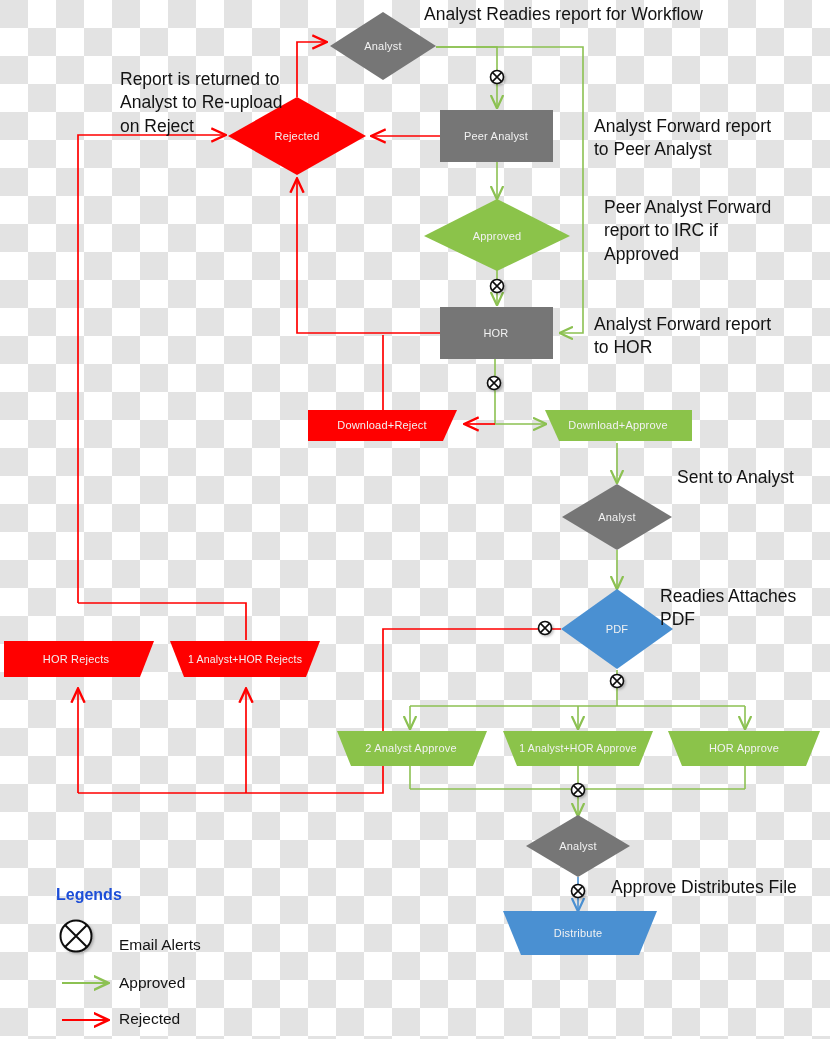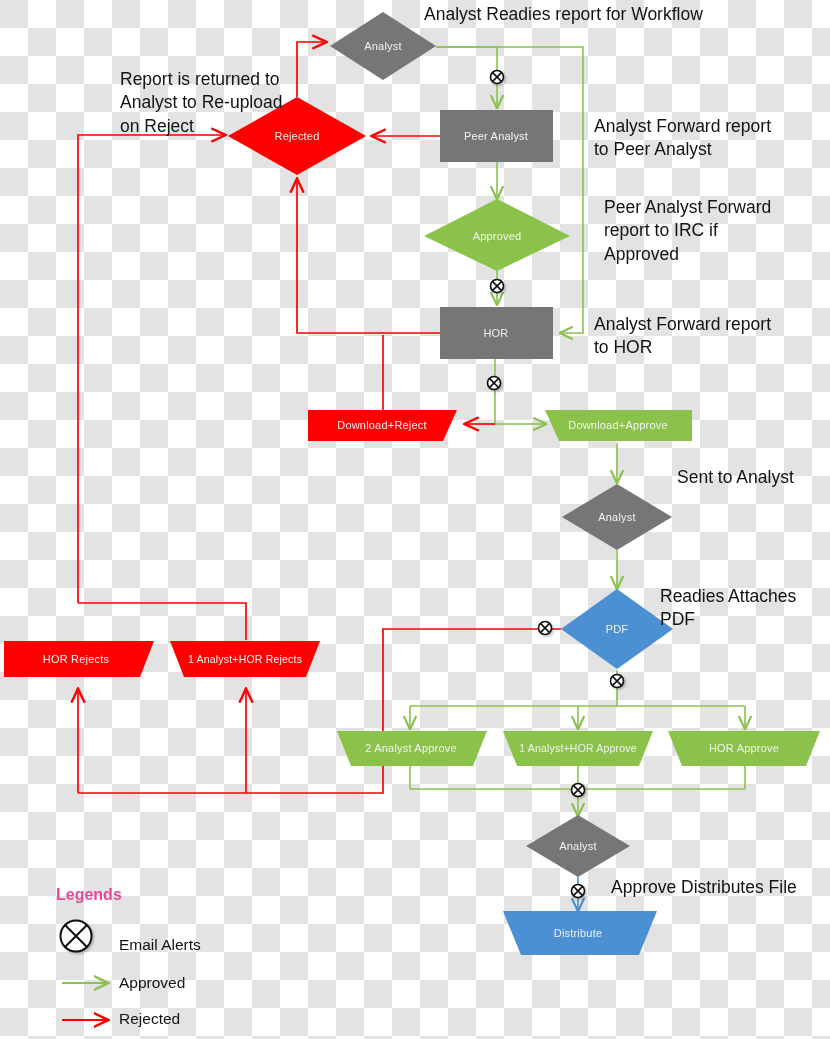--- a/index.html
+++ b/index.html
@@ -15,21 +15,21 @@
   .shape-label{
     fill:#f2f2f2;font-size:11px;font-family:"Liberation Sans",sans-serif;
     text-anchor:middle;dominant-baseline:middle;letter-spacing:.2px;
   }
   .shape-label.sm{font-size:10.5px;}
   .annot{
     position:absolute;color:#131313;font-size:17.5px;line-height:1.33;
     font-family:"Liberation Sans",sans-serif;white-space:pre-line;
   }
   .legend-title{
-    position:absolute;color:#ec4899;font-size:16px;font-weight:bold;
+    position:absolute;color:#1d4ed8;font-size:16px;font-weight:bold;
     font-family:"Liberation Sans",sans-serif;
   }
   .legend-label{
     position:absolute;color:#131313;font-size:15.5px;
     font-family:"Liberation Sans",sans-serif;
   }
 </style>
 </head>
 <body>
 

